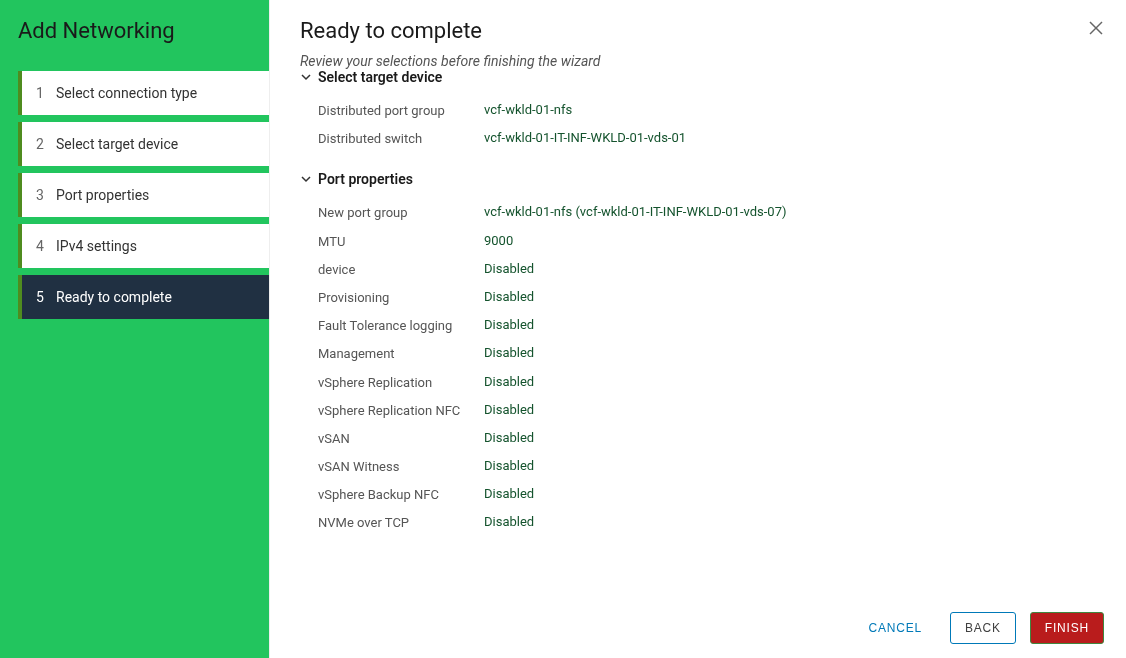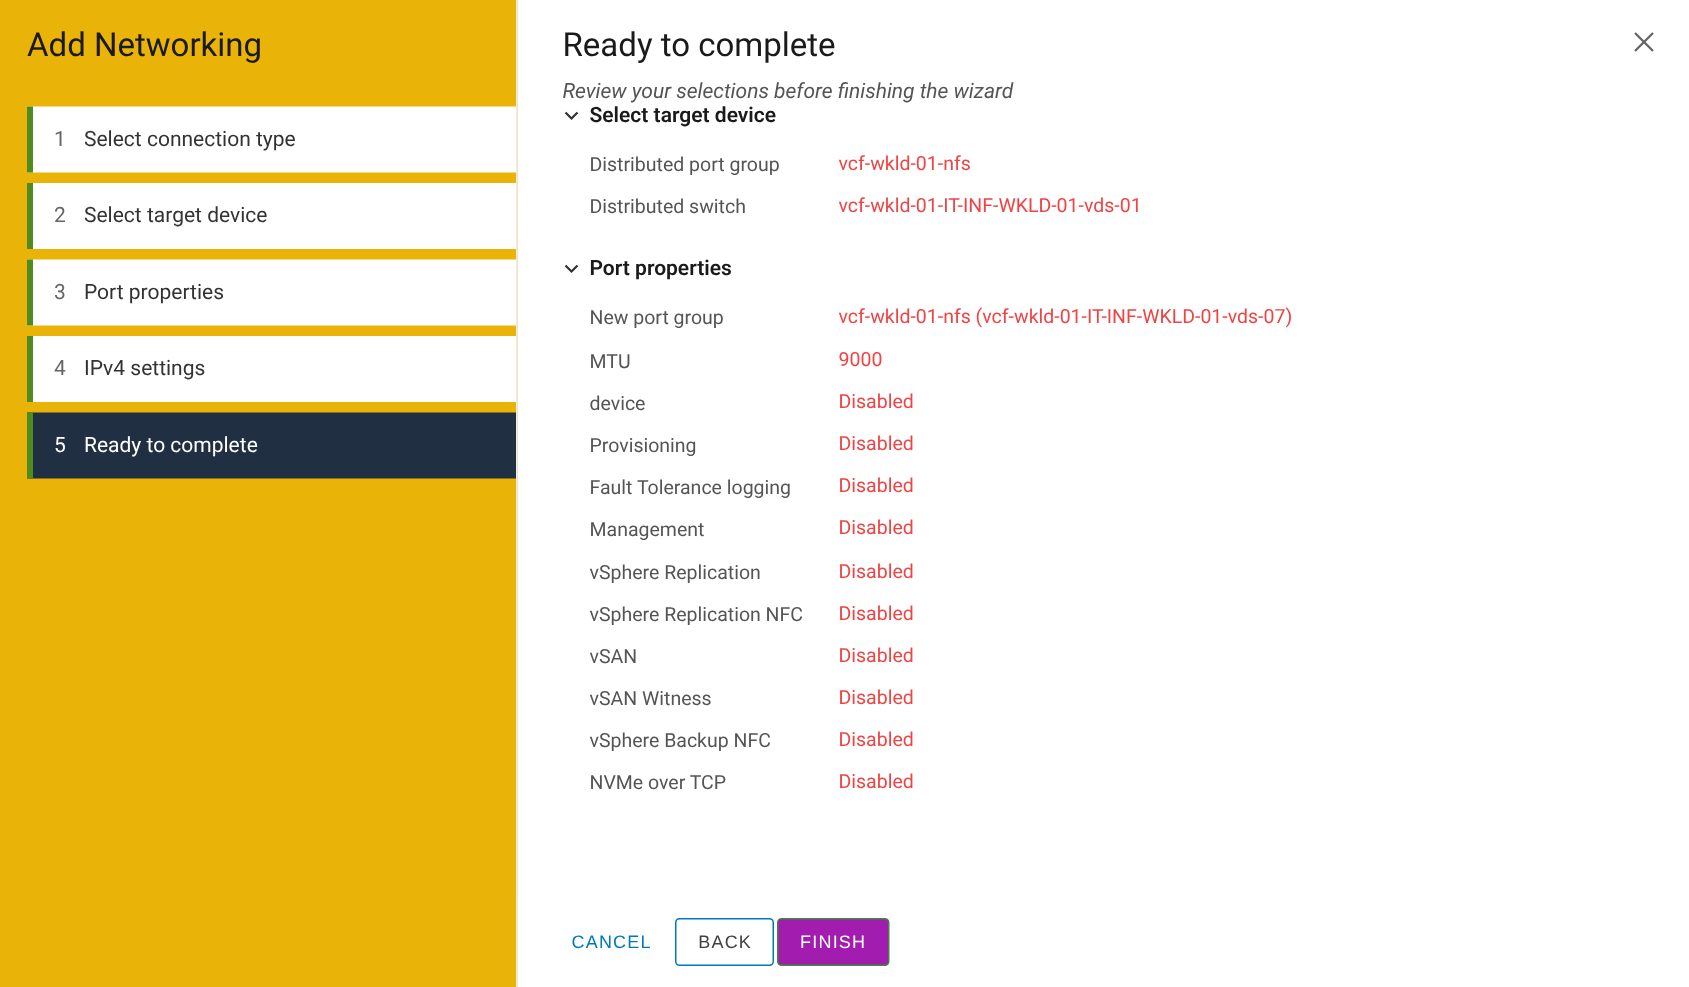--- a/index.html
+++ b/index.html
@@ -10,22 +10,22 @@
     body {
       font-family: -apple-system, BlinkMacSystemFont, "Segoe UI", Roboto, Arial, sans-serif;
       background: #fff;
       color: #333;
       width: 1126px;
       height: 658px;
       overflow: hidden;
       display: flex;
     }
     .left-panel {
-      width: 345px;
-      background: #eab308;
+      width: 270px;
+      background: #22c55e;
       padding: 18px 0 0 18px;
       border-right: 1px solid #eee;
       flex-shrink: 0;
     }
     .wizard-title {
       font-size: 22px;
       font-weight: 400;
       color: #1a1a1a;
       margin-bottom: 28px;
     }
@@ -129,35 +129,36 @@
       padding: 5px 0;
       font-size: 13px;
     }
     .prop-label {
       width: 166px;
       color: #555;
       flex-shrink: 0;
       line-height: 1.4;
     }
     .prop-value {
-      color: #ef4444;
+      color: #14532d;
       flex: 1;
     }
     .scroll-area {
       overflow-y: auto;
       flex: 1;
       padding-right: 20px;
       margin-bottom: 10px;
     }
     .footer {
       flex-shrink: 0;
       padding: 14px 22px;
       display: flex;
+      justify-content: flex-end;
       align-items: center;
-      gap: 2px;
+      gap: 14px;
       border-top: 1px solid transparent;
       background: #fff;
     }
     .btn {
       font-size: 12px;
       font-weight: 500;
       letter-spacing: 0.8px;
       padding: 8px 14px;
       border-radius: 3px;
       cursor: pointer;
@@ -165,21 +166,21 @@
       background: transparent;
     }
     .btn-cancel {
       color: #0079b8;
     }
     .btn-back {
       color: #404040;
       border: 1px solid #0079b8;
     }
     .btn-finish {
-      background: #a21caf;
+      background: #b91c1c;
       border: 1px solid #3f873f;
       color: #fff;
     }
     svg {
       display: block;
     }
   </style>
 </head>
 <body>
 

